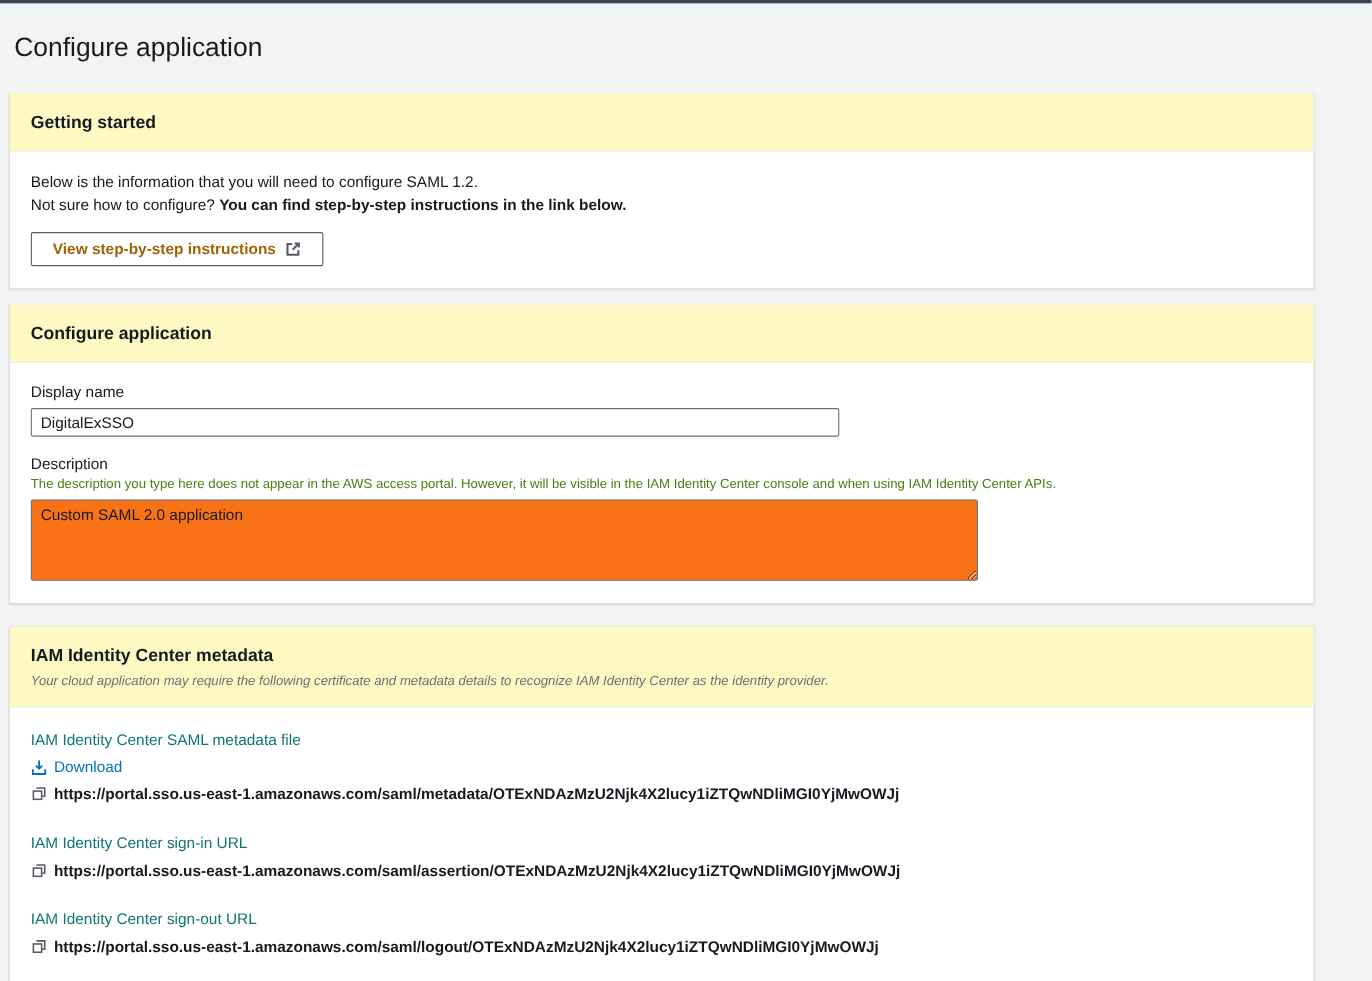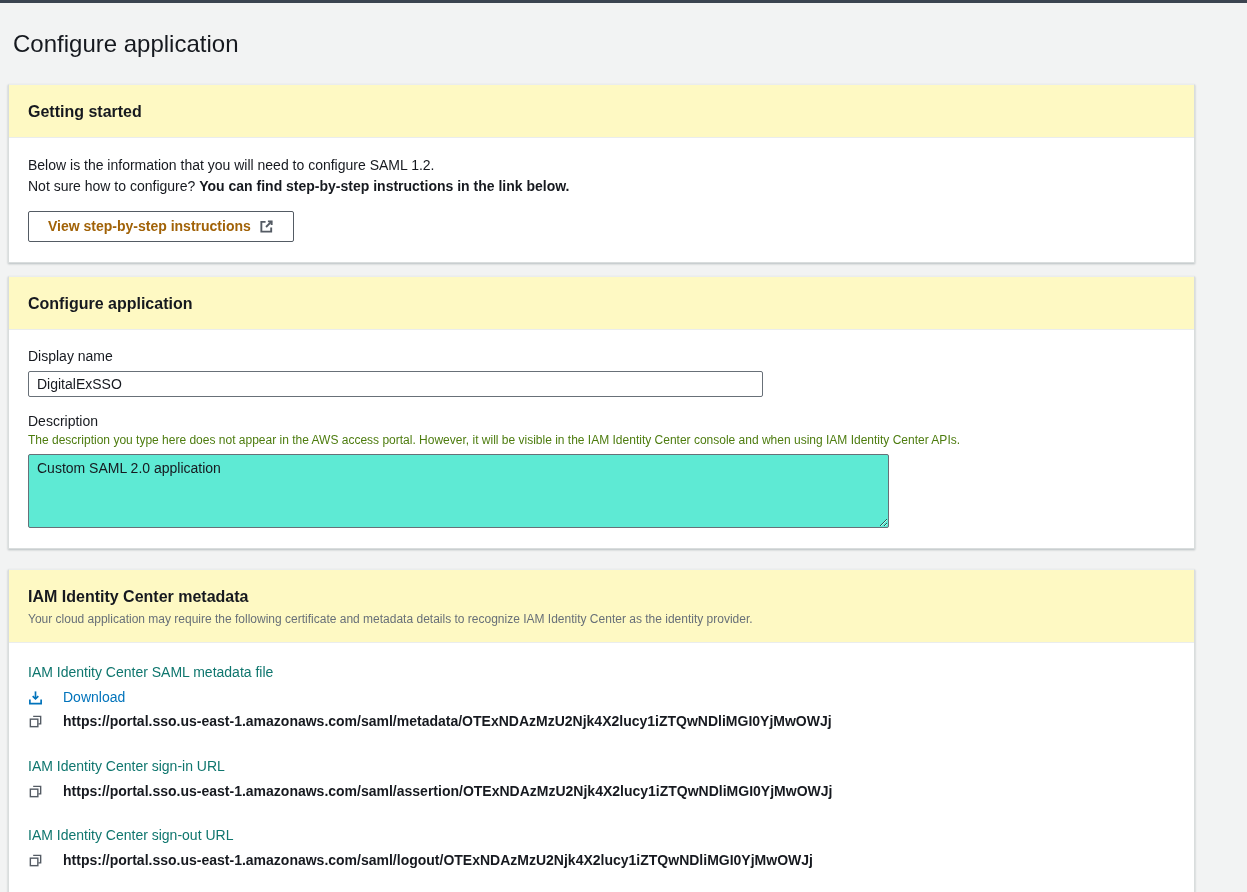--- a/index.html
+++ b/index.html
@@ -25,21 +25,21 @@
   }
   .panel-header{
     background:#fef9c3;
     border-bottom:1px solid #eaeded;
     padding:17px 20px 15px 19px;
   }
   .panel-header h2{
     margin:0;font-size:16px;font-weight:700;color:#16191f;line-height:20px;
   }
   .panel-header .subtitle{
-    margin-top:4px;font-size:12px;color:#687078;line-height:16px;
+    margin-top:4px;font-size:12px;color:#687078;line-height:16px;font-style:italic;
   }
   .panel-body{padding:17px 20px 20px 19px;}
   .text-line{font-size:14px;line-height:21px;color:#16191f;}
   .text-line b{font-weight:700;}
   .btn{
     display:inline-flex;align-items:center;gap:8px;
     margin-top:14px;
     background:#ffffff;border:1px solid #545b64;border-radius:2px;
     padding:5px 19px 6px 19px;
     font-family:"Liberation Sans",sans-serif;
@@ -57,28 +57,28 @@
     font-family:"Liberation Sans",sans-serif;
     font-size:14px;color:#16191f;background:#fff;
   }
   .text-area{
     display:block;box-sizing:border-box;
     width:861px;height:74px;
     margin-top:6px;
     border:1px solid #687078;border-radius:2px;
     padding:5px 8px;
     font-family:"Liberation Sans",sans-serif;
-    font-size:14px;color:#16191f;background:#5eead4;
+    font-size:14px;color:#16191f;background:#f97316;
     resize:both;
   }
   .desc-label{margin-top:15px;}
   .meta-row{margin-bottom:18px;}
   .meta-row:last-child{margin-bottom:0;}
   .meta-label{font-size:14px;color:#0f766e;line-height:18px;margin-bottom:7px;}
-  .icon-line{display:flex;align-items:center;gap:20px;font-size:14px;line-height:18px;margin-top:6px;text-align:right;}
+  .icon-line{display:flex;align-items:center;gap:6px;font-size:14px;line-height:18px;margin-top:6px;text-align:right;}
   .dl-link{color:#0073bb;text-decoration:none;cursor:pointer;}
   .url-text{color:#16191f;font-weight:bold;}
   .icon{display:inline-flex;flex:none;}
 </style>
 </head>
 <body>
 
 <div class="topbar"></div>
 
 <h1 class="page-title">Configure application</h1>

